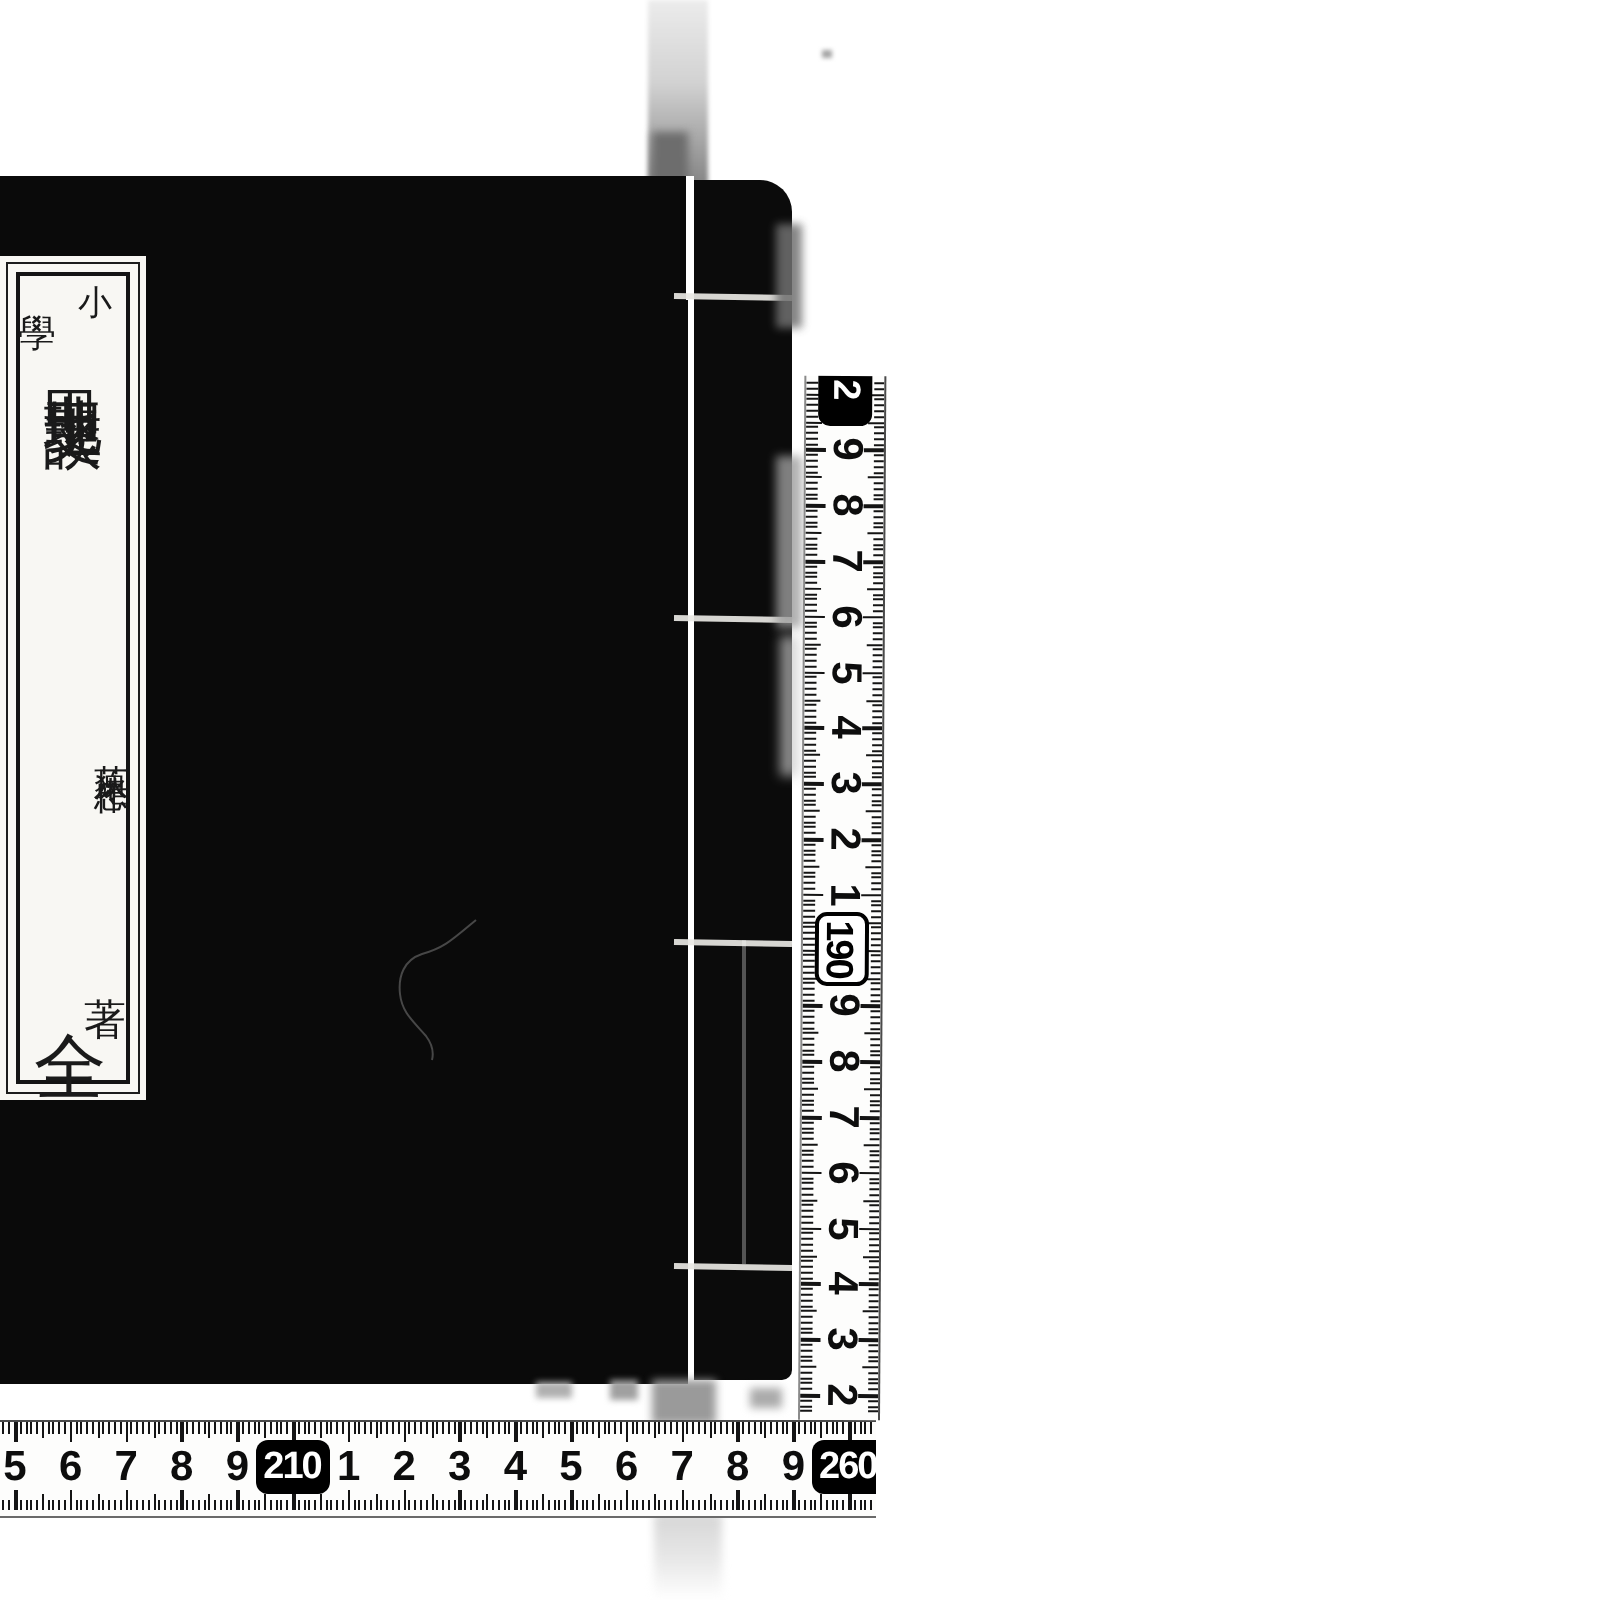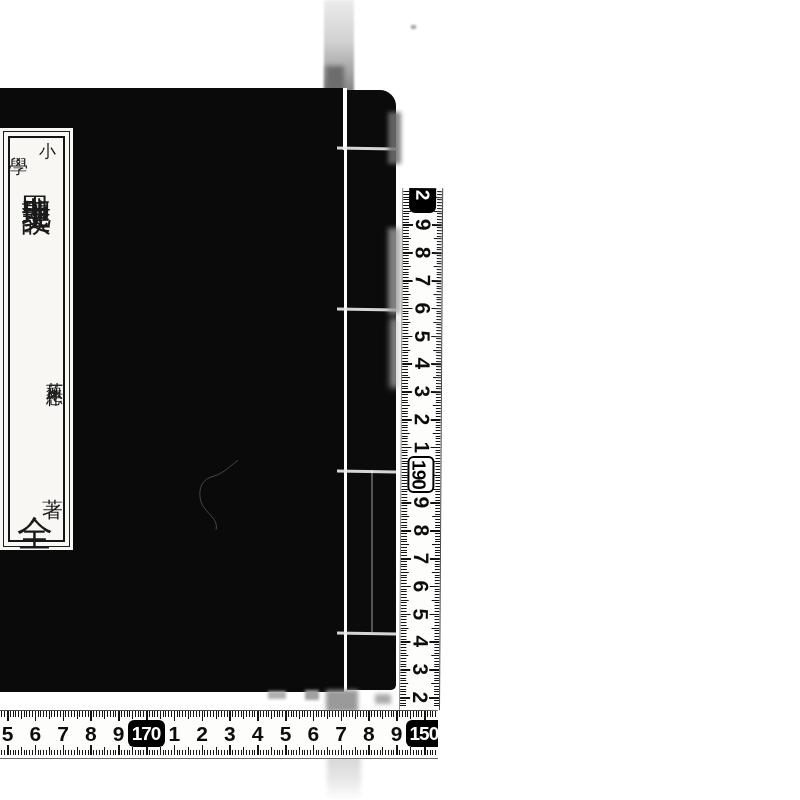--- a/index.html
+++ b/index.html
@@ -412,31 +412,31 @@
       <div class="tick" style="left: 429.56px; bottom: 3px; width: 1px; height: 5.5px;"></div>
       <div class="tick" style="left: 432.34px; top: 0px; width: 1px; height: 5.5px;"></div>
       <div class="tick" style="left: 432.34px; bottom: 3px; width: 1px; height: 5.5px;"></div>
       <div class="tick" style="left: 435.12px; top: 0px; width: 1px; height: 5.5px;"></div>
       <div class="tick" style="left: 435.12px; bottom: 3px; width: 1px; height: 5.5px;"></div>
       <div class="num" style="left: -7px; top: 11px; width: 28px;">5</div>
       <div class="num" style="left: 20.8px; top: 11px; width: 28px;">6</div>
       <div class="num" style="left: 48.6px; top: 11px; width: 28px;">7</div>
       <div class="num" style="left: 76.4px; top: 11px; width: 28px;">8</div>
       <div class="num" style="left: 104.2px; top: 11px; width: 28px;">9</div>
-      <div class="numbox solid" style="left: 127.5px; top: 9px; width: 37px; height: 27px;">170</div>
+      <div class="numbox solid" style="left: 127.5px; top: 9px; width: 37px; height: 27px;">210</div>
       <div class="num" style="left: 159.8px; top: 11px; width: 28px;">1</div>
       <div class="num" style="left: 187.6px; top: 11px; width: 28px;">2</div>
       <div class="num" style="left: 215.4px; top: 11px; width: 28px;">3</div>
       <div class="num" style="left: 243.2px; top: 11px; width: 28px;">4</div>
       <div class="num" style="left: 271px; top: 11px; width: 28px;">5</div>
       <div class="num" style="left: 298.8px; top: 11px; width: 28px;">6</div>
       <div class="num" style="left: 326.6px; top: 11px; width: 28px;">7</div>
       <div class="num" style="left: 354.4px; top: 11px; width: 28px;">8</div>
       <div class="num" style="left: 382.2px; top: 11px; width: 28px;">9</div>
-      <div class="numbox solid" style="left: 405.5px; top: 9px; width: 37px; height: 27px; text-align: left; padding-left: 4px;">150</div>
+      <div class="numbox solid" style="left: 405.5px; top: 9px; width: 37px; height: 27px; text-align: left; padding-left: 4px;">260</div>
     </div>
   <div id="ruler-right" class="tape tape-v">
       <div class="tick" style="top: 517.34px; left: 0px; height: 1px; width: 5.5px;"></div>
       <div class="tick" style="top: 517.34px; right: 0px; height: 1px; width: 5.5px;"></div>
       <div class="tick" style="top: 514.56px; left: 0px; height: 1px; width: 5.5px;"></div>
       <div class="tick" style="top: 514.56px; right: 0px; height: 1px; width: 5.5px;"></div>
       <div class="tick" style="top: 511.78px; left: 0px; height: 1px; width: 5.5px;"></div>
       <div class="tick" style="top: 511.78px; right: 0px; height: 1px; width: 5.5px;"></div>
       <div class="tick" style="top: 509px; left: 0px; height: 1.5px; width: 10px;"></div>
       <div class="tick" style="top: 509px; right: 0px; height: 1.5px; width: 10px;"></div>

